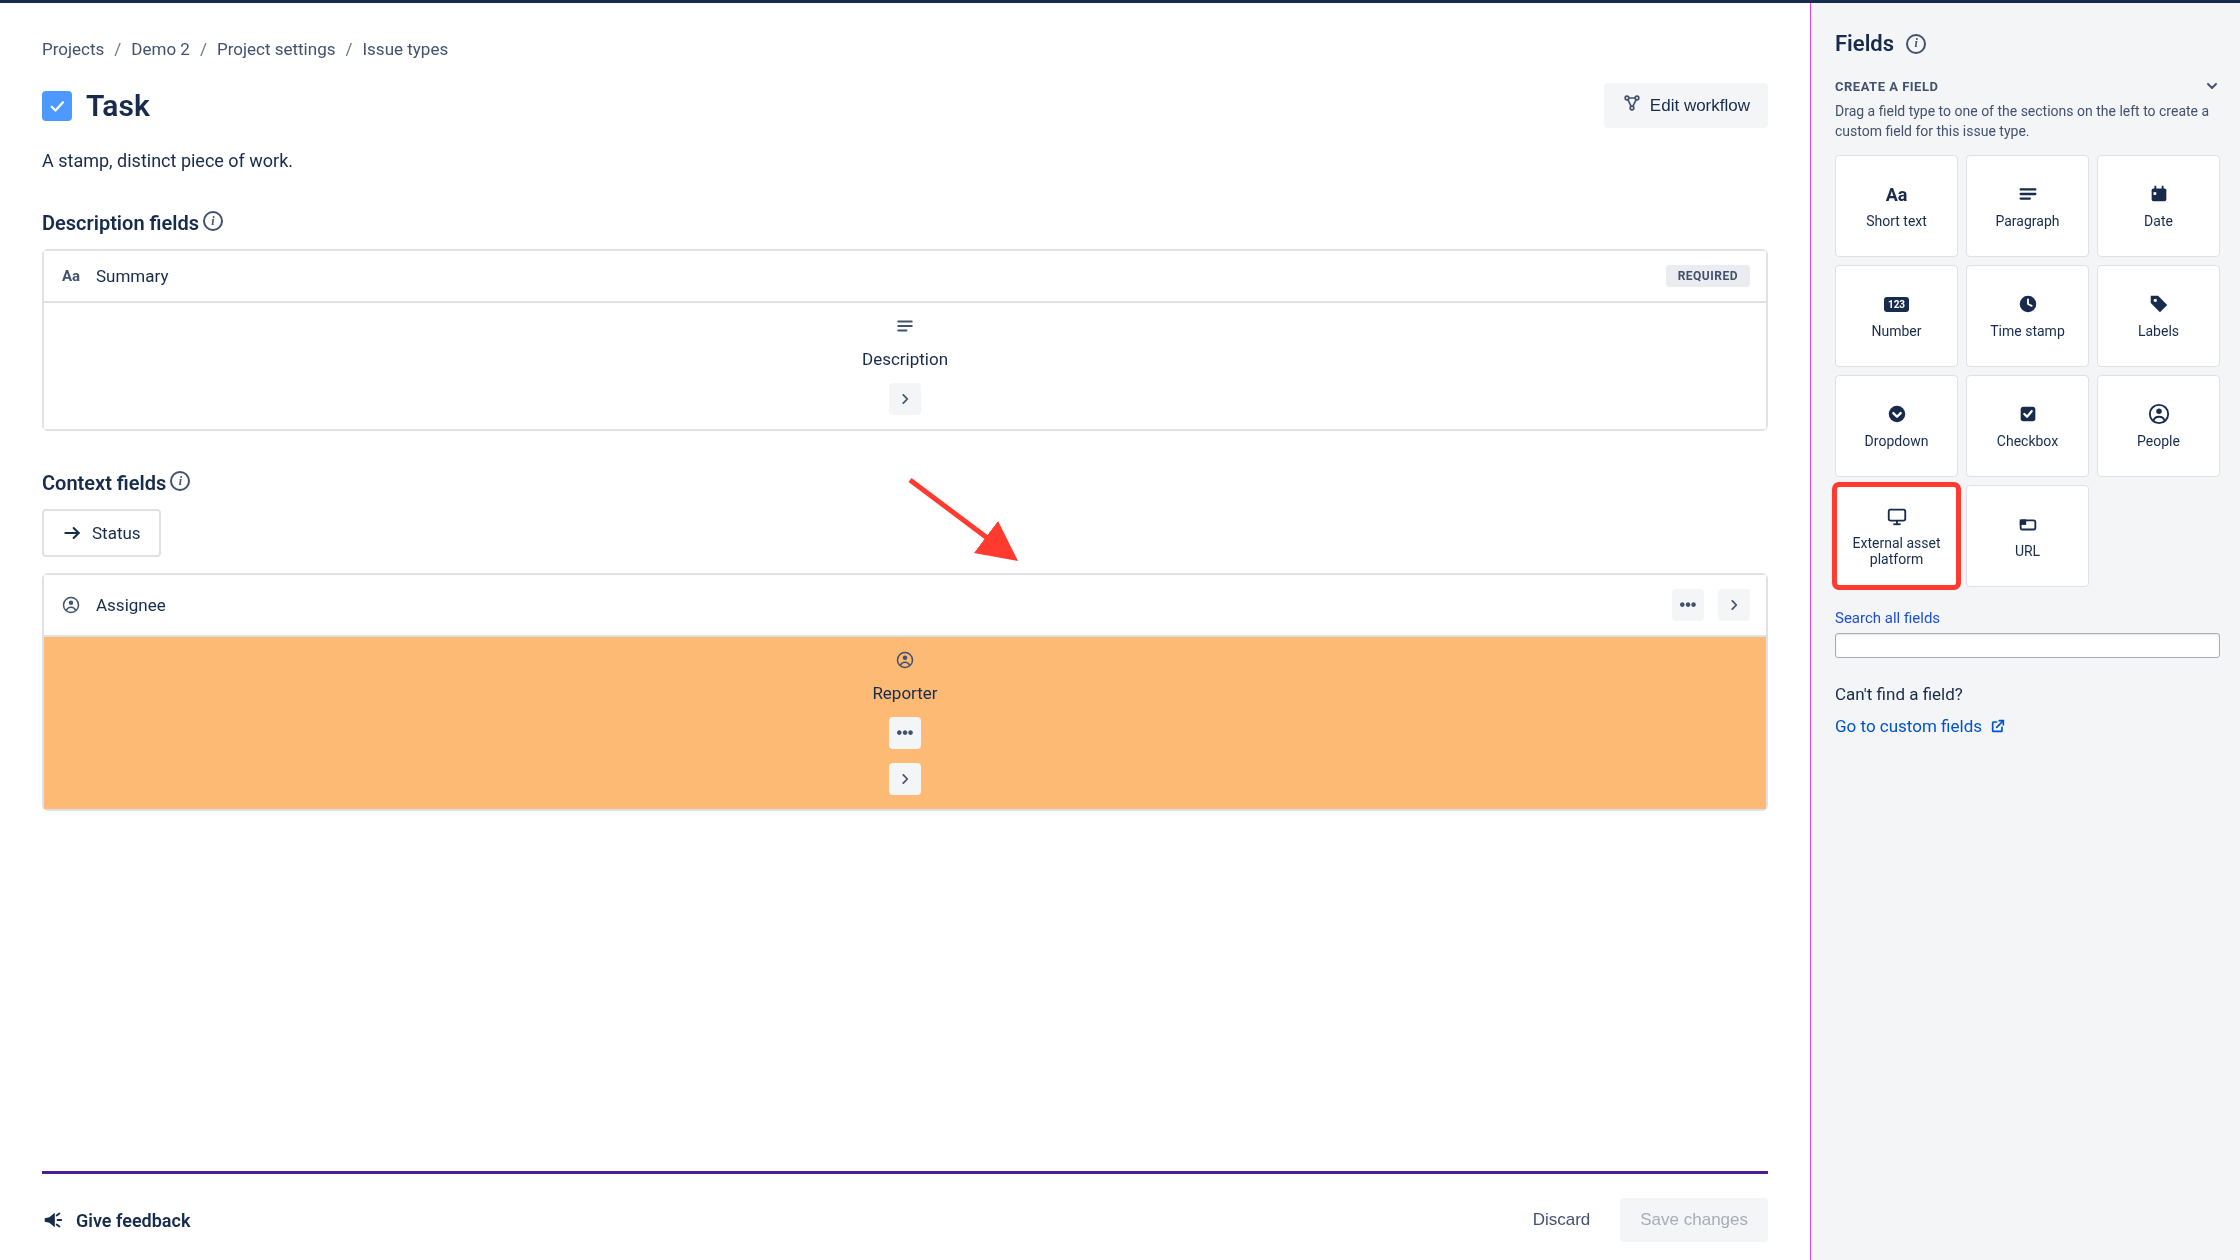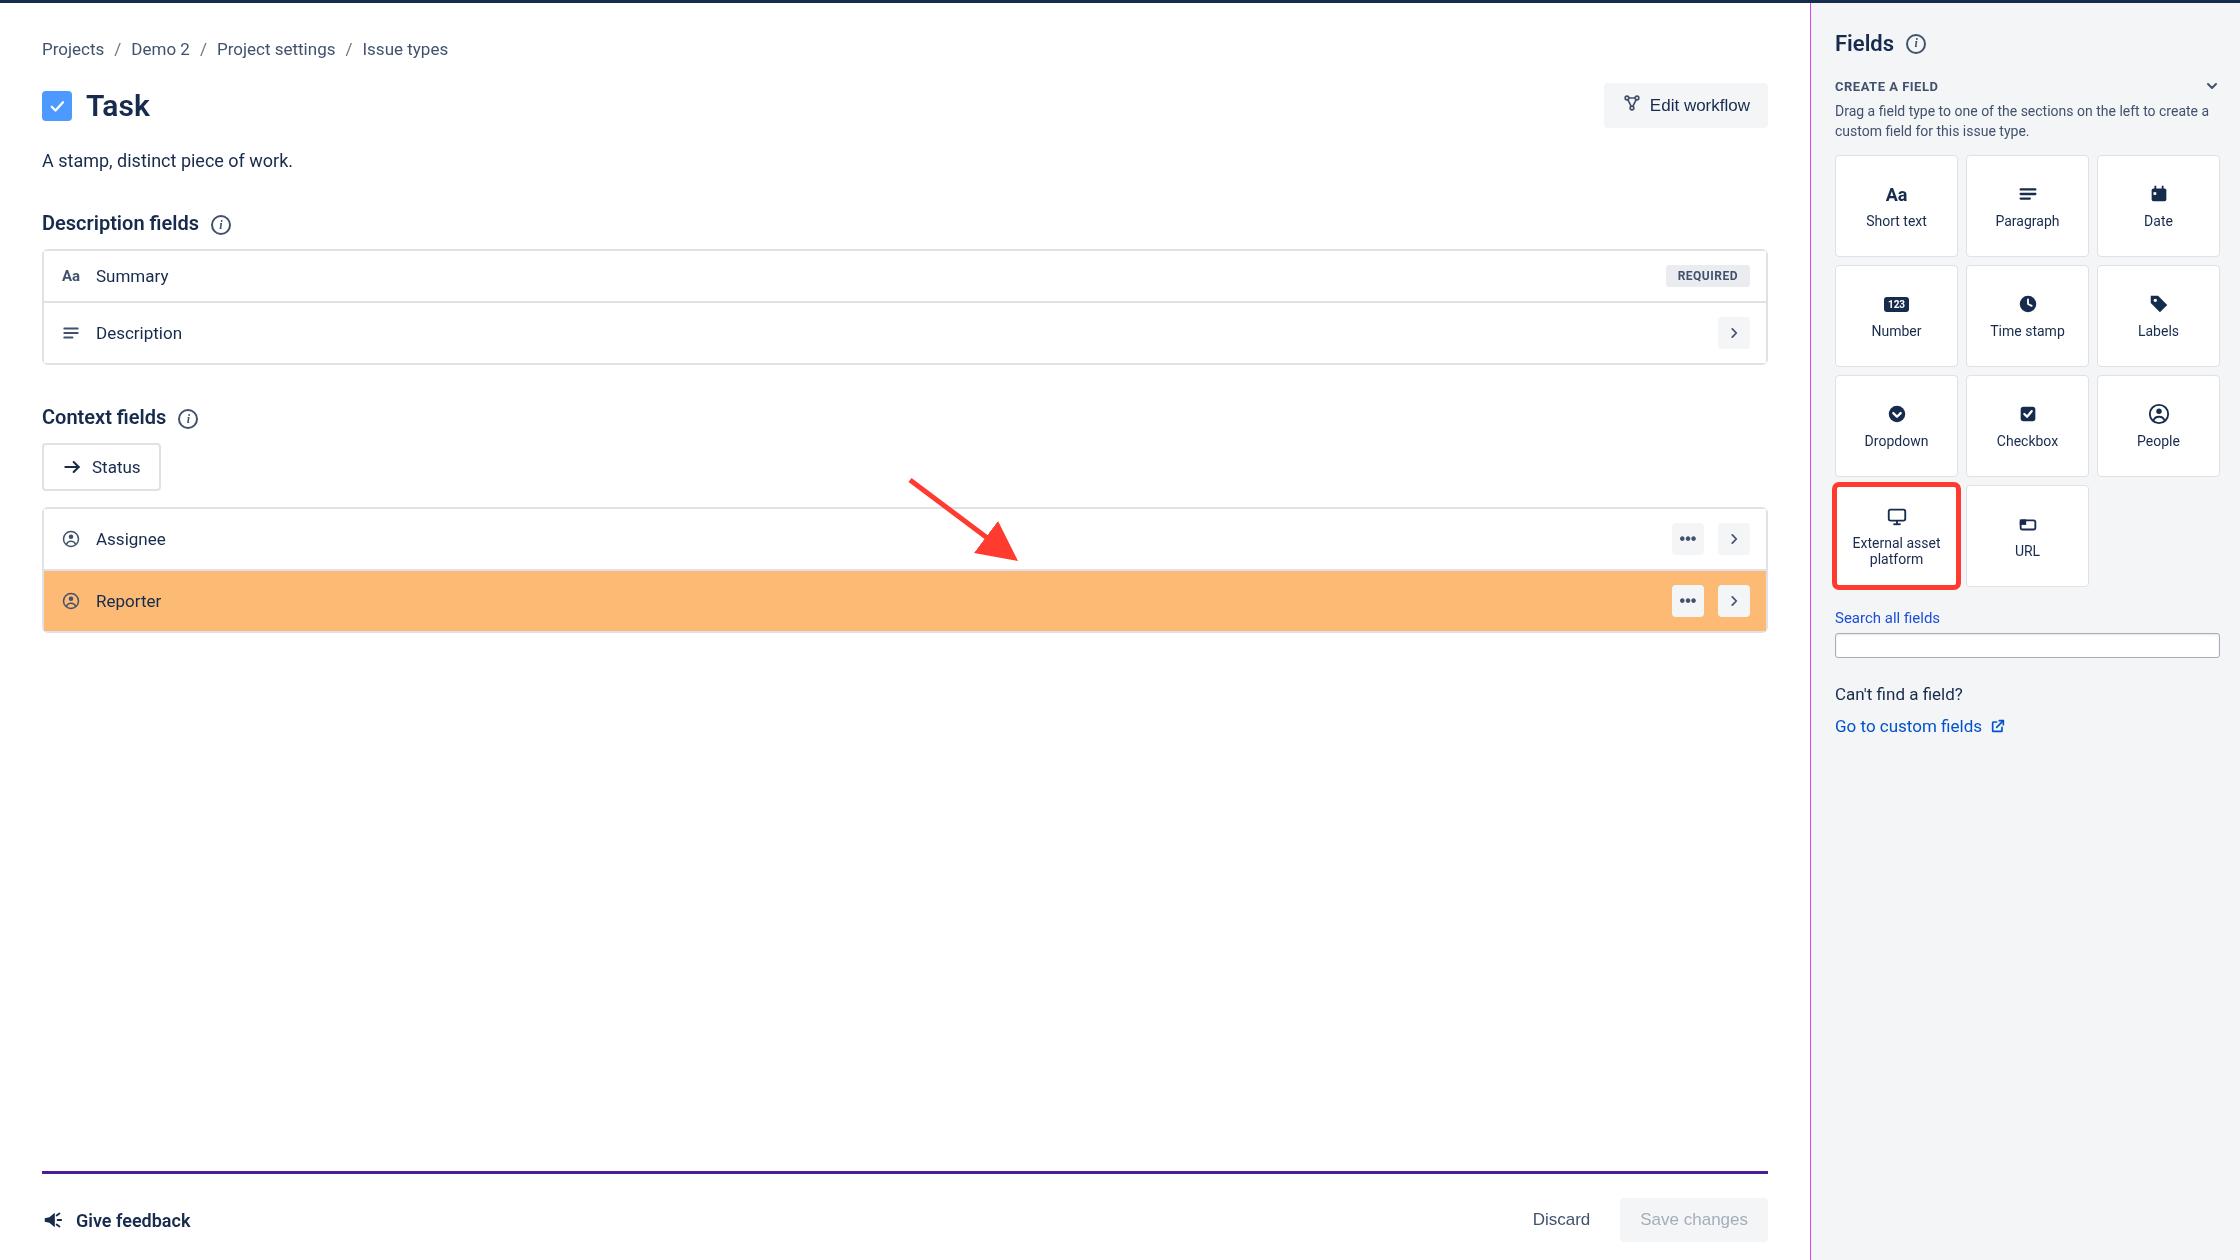--- a/index.html
+++ b/index.html
@@ -19,27 +19,27 @@
   .task-icon { width: 30px; height: 30px; background: #4C9AFF; border-radius: 4px; display: flex; align-items: center; justify-content: center; }
   .task-icon svg { width: 18px; height: 18px; }
   .page-title { font-size: 30px; font-weight: 600; }
   .subtitle { margin-top: 22px; font-size: 18px; color: #172B4D; }
 
   .edit-workflow-btn { display: flex; align-items: center; gap: 8px; background: #F4F5F7; border: none; border-radius: 4px; padding: 10px 18px; font-size: 17px; font-weight: 500; color: #172B4D; cursor: pointer; }
   .edit-workflow-btn svg { width: 20px; height: 20px; }
 
   
   .section { margin-top: 40px; }
-  .section-head { display: flex; align-items: flex-end; gap: 12px; margin-bottom: 14px; }
+  .section-head { display: flex; align-items: flex-start; gap: 4px; margin-bottom: 14px; }
   .section-head h2 { font-size: 20px; font-weight: 600; }
   .info-circle { width: 20px; height: 20px; border: 2px solid #42526E; border-radius: 50%; display: flex; align-items: center; justify-content: center; font-size: 12px; font-weight: 700; color: #42526E; font-family: Georgia, serif; font-style: italic; }
 
   .field-group { border: 2px solid #DFE1E6; border-radius: 6px; }
   .field-row { display: flex; align-items: center; gap: 14px; padding: 14px 16px; border-bottom: 2px solid #DFE1E6; background: #fff; cursor: pointer; }
-  .field-row:last-child { border-bottom: none; }
+  .field-row:last-child { border-bottom: none; flex-direction: column; }
   .field-row .name { font-size: 17px; color: #172B4D; flex: 1; }
   .field-icon { width: 22px; display: flex; justify-content: center; color: #42526E; font-size: 15px; font-weight: 700; }
   .field-icon svg { width: 18px; height: 18px; }
   .req-badge { background: #EBECF0; color: #42526E; font-size: 12px; font-weight: 700; letter-spacing: 0.5px; padding: 4px 12px; border-radius: 3px; }
   .more-btn, .chev-btn { background: #F4F5F7; border: none; border-radius: 4px; width: 32px; height: 32px; display: flex; align-items: center; justify-content: center; cursor: pointer; color: #42526E; font-size: 16px; }
   .more-btn { font-weight: 700; }
   .chev-btn svg { width: 14px; height: 14px; }
 
   .status-chip { display: inline-flex; align-items: center; gap: 10px; border: 2px solid #DFE1E6; border-radius: 4px; padding: 12px 18px; font-size: 17px; cursor: pointer; margin-bottom: 16px; }
   .status-chip svg { width: 20px; height: 20px; }

